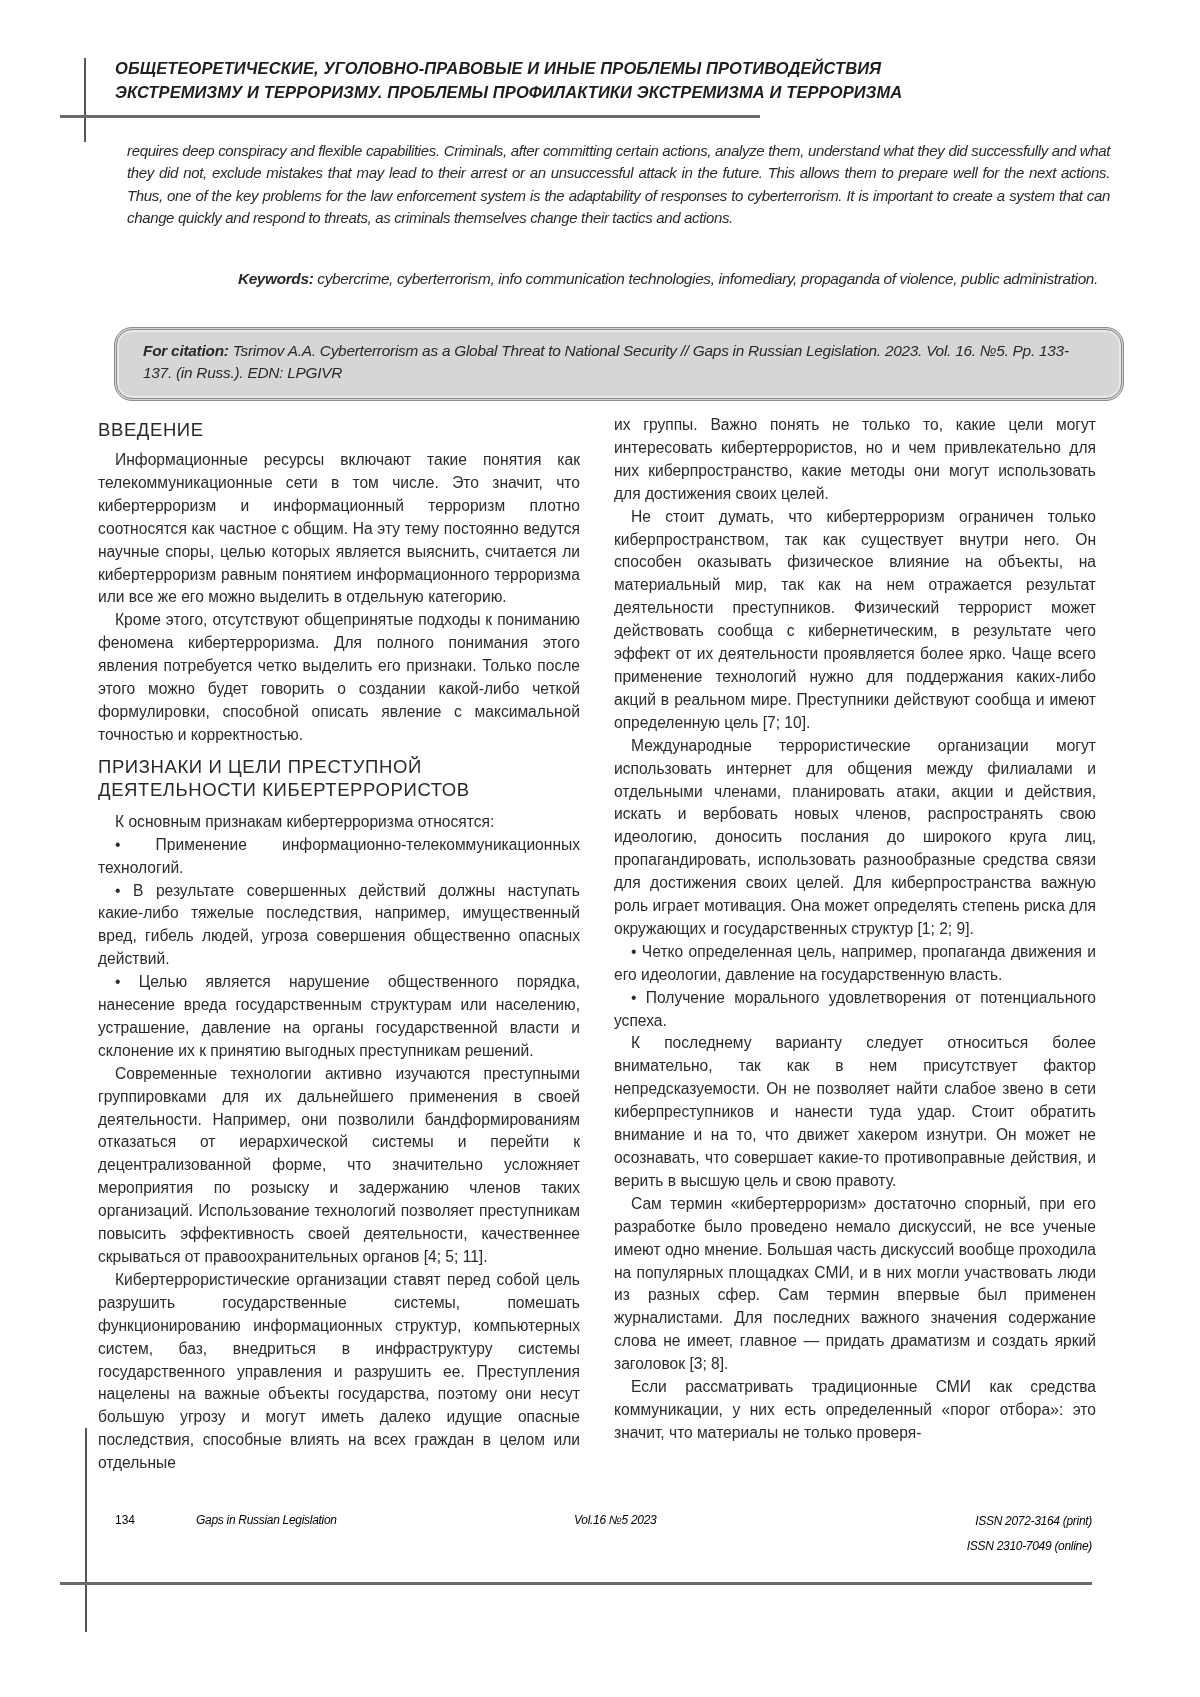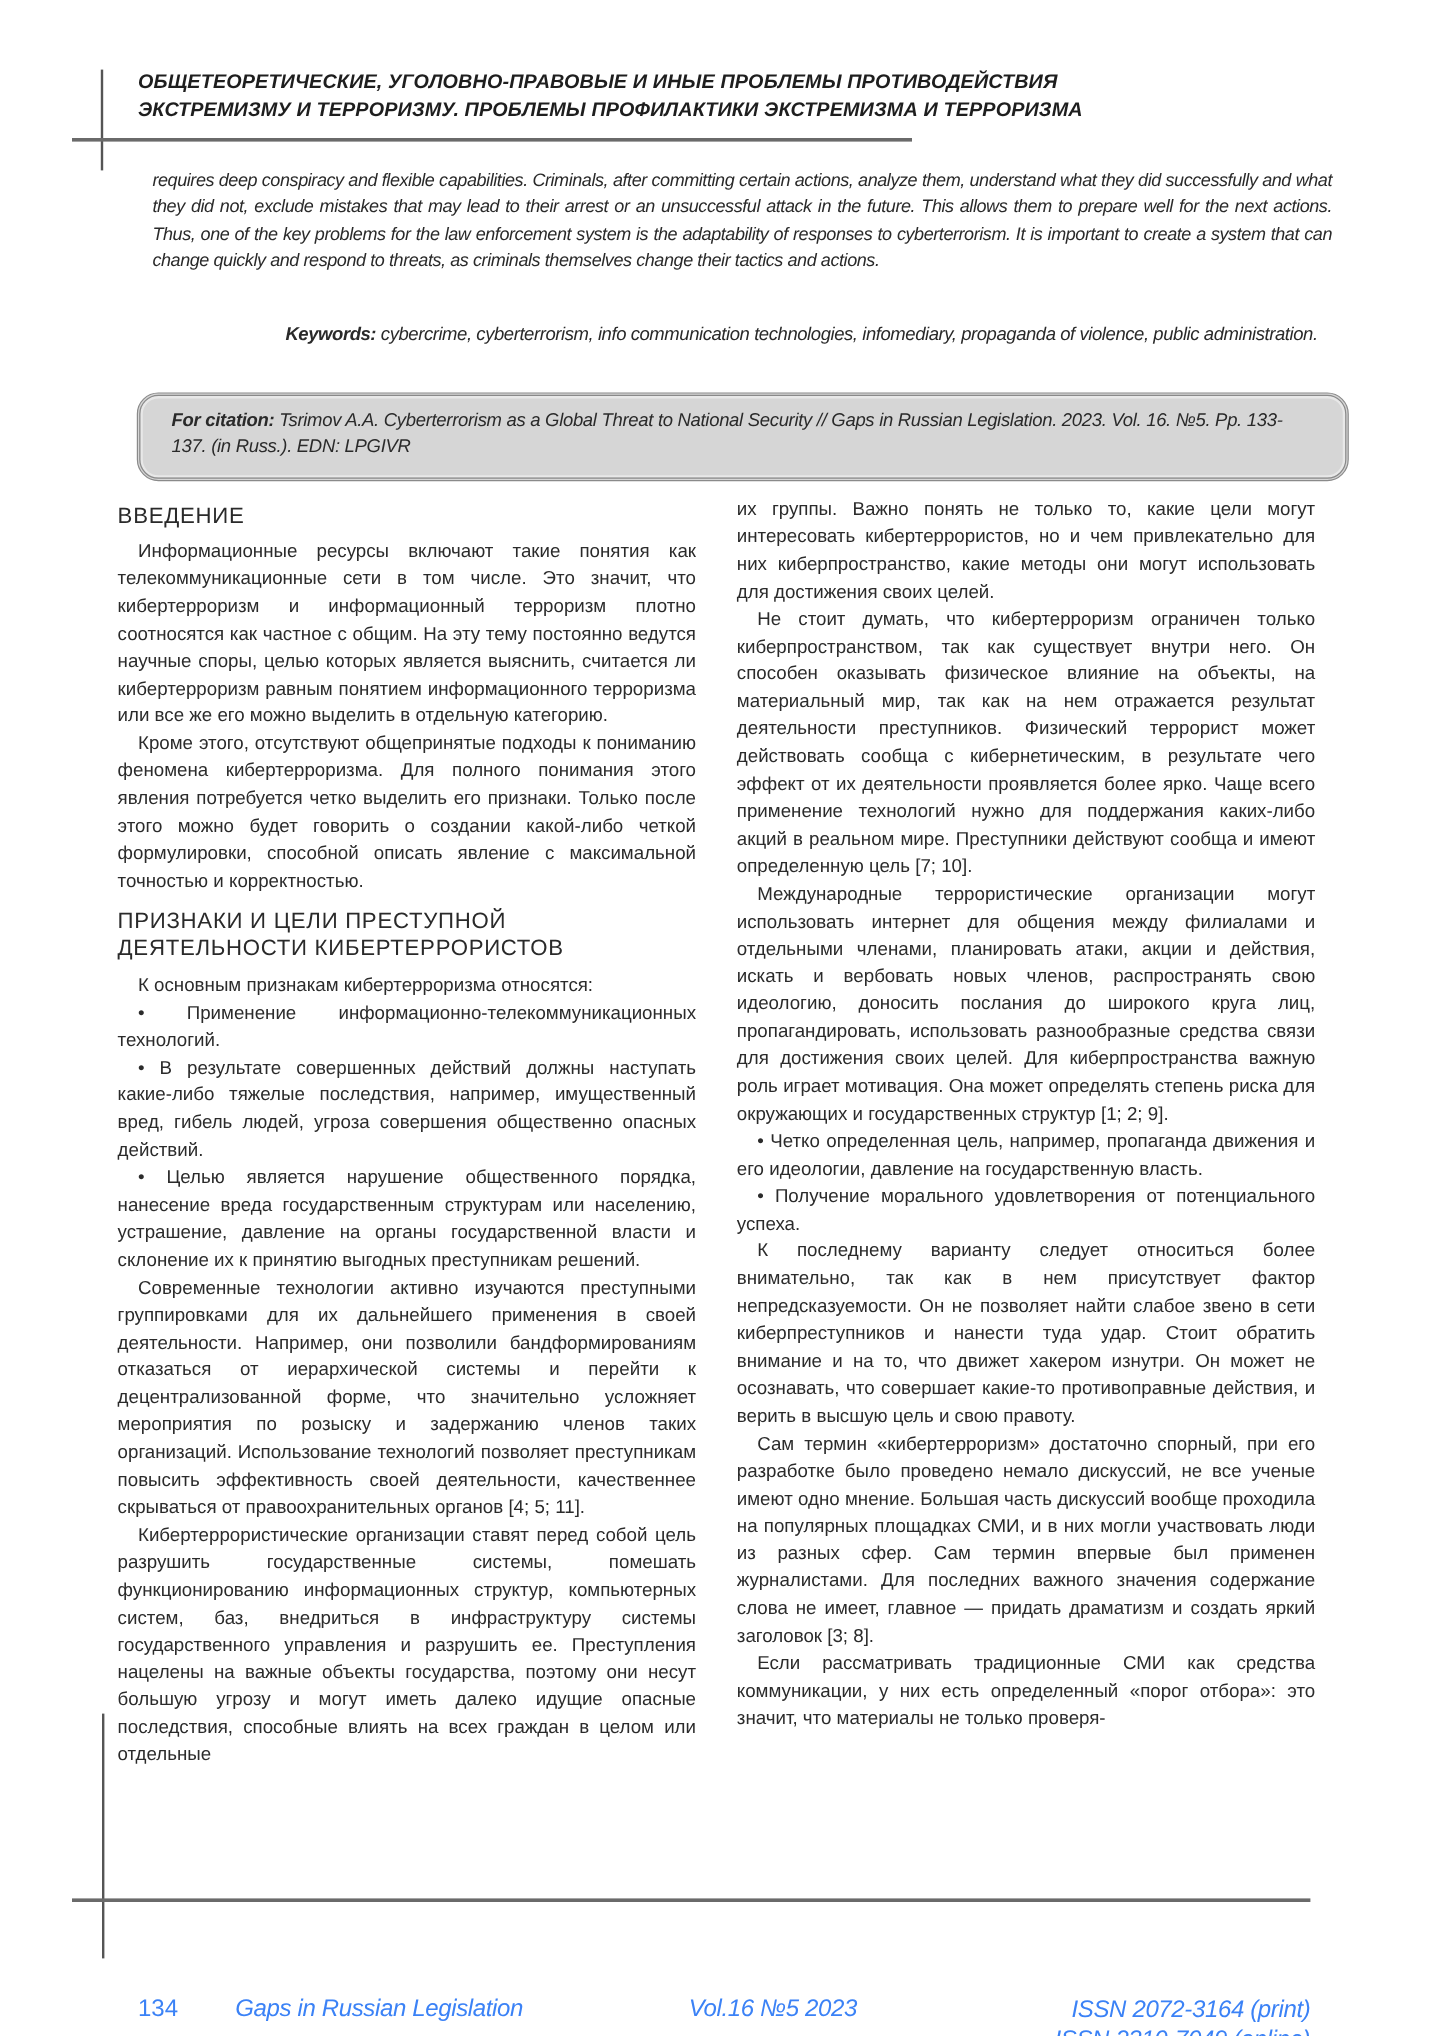--- a/index.html
+++ b/index.html
@@ -33,21 +33,21 @@
     color: #2b2b2b; text-align: justify; }
   .col-left { left: 98px; }
   .col-right { left: 614px; top: 414px; }
   .col p { margin: 0; text-indent: 17px; }
   .col p.noindent { text-indent: 0; }
   .col h2 { margin: 0; font-weight: normal; font-size: 18.5px; line-height: 23px; color: #2a2a2a;
     letter-spacing: 0.6px; text-align: left; }
   #h-intro { margin-bottom: 8px; }
   #h-signs { margin-top: 8px; margin-bottom: 10px; }
 
-  .footer { position: absolute; top: 1663px; font-size: 20px; line-height: 22px; color: #3b82f6; }
+  .footer { position: absolute; top: 1509px; font-size: 12px; line-height: 22px; color: #000000; }
   #ftr-page { left: 115px; }
   #ftr-journal { left: 156px; font-style: italic; letter-spacing: -0.3px; margin-left: 40px; }
   #ftr-vol { left: 574px; font-style: italic; letter-spacing: -0.3px; }
   #ftr-issn { right: 108px; text-align: right; font-style: italic; letter-spacing: -0.3px; }
   #ftr-issn div { line-height: 25px; }
 </style>
 </head>
 <body>
 
 <div class="rule" id="hdr-vline"></div>

